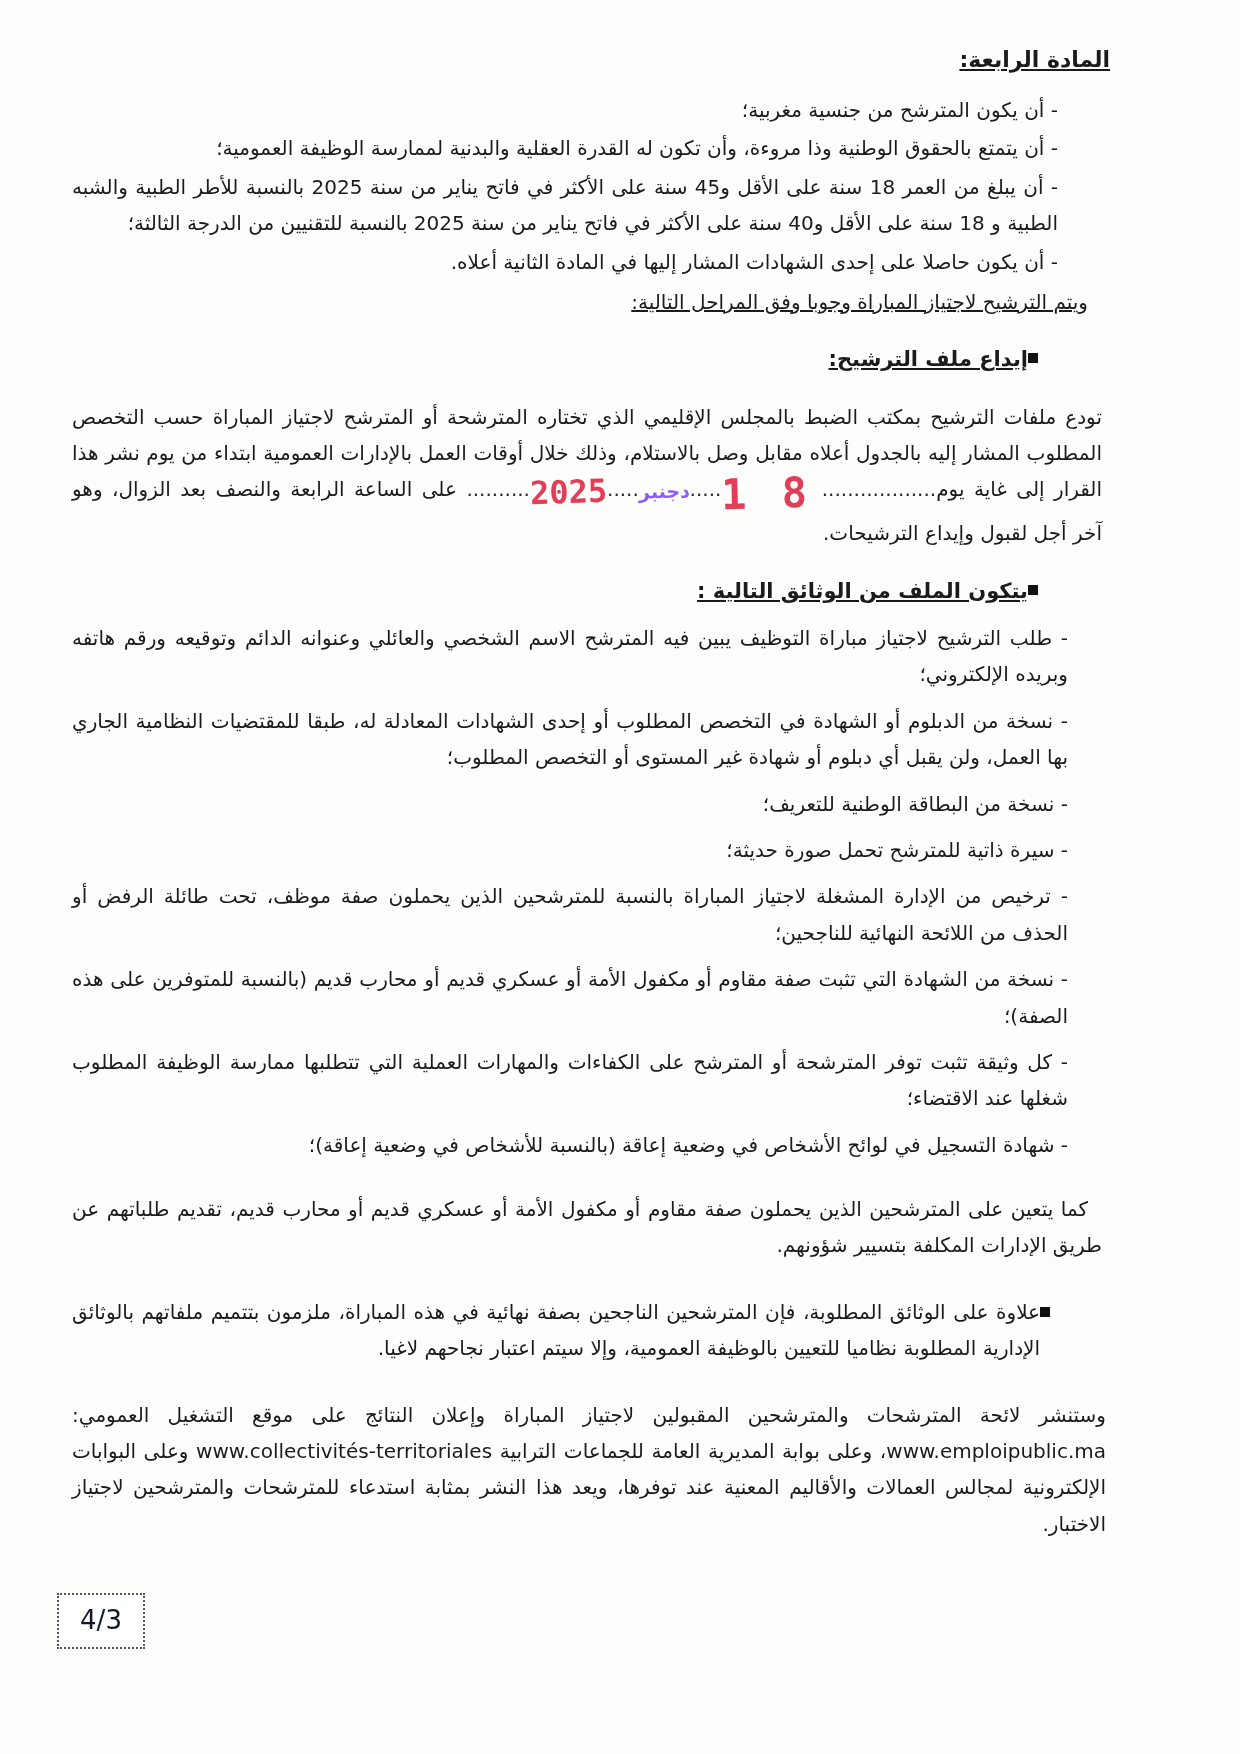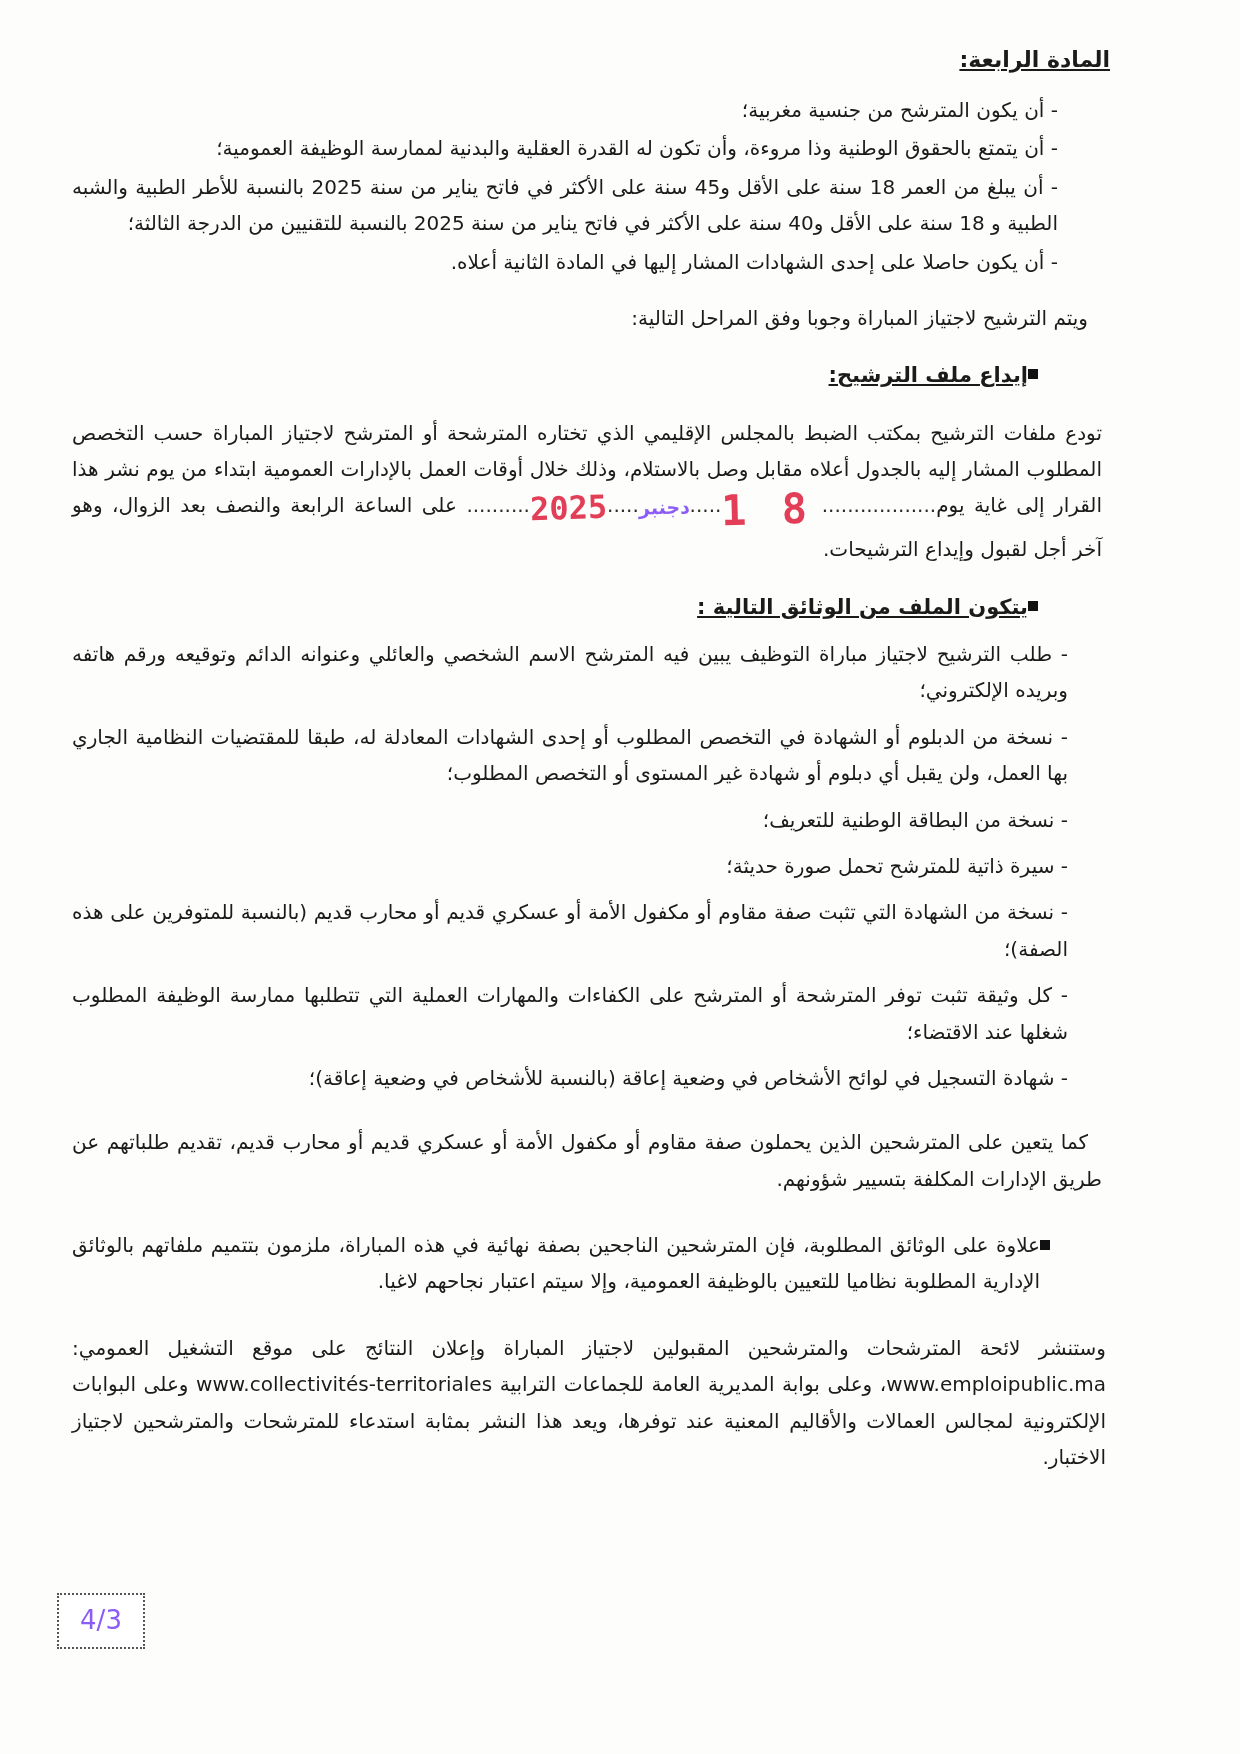--- a/index.html
+++ b/index.html
@@ -23,21 +23,21 @@
   }
   .article-title {
     font-weight:bold;
     font-size:22px;
     text-decoration:underline;
     margin-bottom:12px;
   }
   .intro-line { margin-right:22px; margin-bottom:4px; }
   .condition { margin-right:52px; text-align:justify; margin-bottom:2px; }
   .condition.short { text-align:right; }
-  .stages-line { margin-right:22px; margin-top:20px; }
+  .stages-line { margin-right:22px; margin-top:4px;text-decoration:underline; }
 
   .bullet-row {
     display:flex;
     gap:0;
     margin-right:72px;
     margin-top:20px;
     align-items:flex-start;
   }
   .bullet-sq {
     flex:none;
@@ -85,21 +85,21 @@
     font-size:20px;
   }
 
   .pagenum-box {
     position:absolute;
     left:57px; top:1593px;
     width:88px; height:56px;
     border:2px dotted #555;
     display:flex; align-items:center; justify-content:center;
     font-size:26px;
-    color:#8b5cf6;
+    color:#0f172a;
     direction:ltr;
     background:#fff;
   }
 </style>
 </head>
 <body>
 
 <div class="page">
 
   <div class="article-title">المادة الرابعة:</div>
@@ -129,20 +129,21 @@
   <div class="bullet-row">
     <span class="bullet-sq"></span>
     <span class="bullet-heading">يتكون الملف من الوثائق التالية :</span>
   </div>
 
   <div class="doc-list">
     <div class="doc-item">- طلب الترشيح لاجتياز مباراة التوظيف يبين فيه المترشح الاسم الشخصي والعائلي وعنوانه الدائم وتوقيعه ورقم هاتفه وبريده الإلكتروني؛</div>
     <div class="doc-item">- نسخة من الدبلوم أو الشهادة في التخصص المطلوب أو إحدى الشهادات المعادلة له، طبقا للمقتضيات النظامية الجاري بها العمل، ولن يقبل أي دبلوم أو شهادة غير المستوى أو التخصص المطلوب؛</div>
     <div class="doc-item short">- نسخة من البطاقة الوطنية للتعريف؛</div>
     <div class="doc-item short">- سيرة ذاتية للمترشح تحمل صورة حديثة؛</div>
+    <div class="doc-item">- ترخيص من الإدارة المشغلة لاجتياز المباراة بالنسبة للمترشحين الذين يحملون صفة موظف، تحت طائلة الرفض أو الحذف من اللائحة النهائية للناجحين؛</div>
     <div class="doc-item">- نسخة من الشهادة التي تثبت صفة مقاوم أو مكفول الأمة أو عسكري قديم أو محارب قديم (بالنسبة للمتوفرين على هذه الصفة)؛</div>
     <div class="doc-item">- كل وثيقة تثبت توفر المترشحة أو المترشح على الكفاءات والمهارات العملية التي تتطلبها ممارسة الوظيفة المطلوب شغلها عند الاقتضاء؛</div>
     <div class="doc-item short">- شهادة التسجيل في لوائح الأشخاص في وضعية إعاقة (بالنسبة للأشخاص في وضعية إعاقة)؛</div>
   </div>
 
   <div class="veterans-para">كما يتعين على المترشحين الذين يحملون صفة مقاوم أو مكفول الأمة أو عسكري قديم أو محارب قديم، تقديم طلباتهم عن طريق الإدارات المكلفة بتسيير شؤونهم.</div>
 
   <div class="bullet-row completion-row">
     <span class="bullet-sq"></span>
     <span class="bullet-body">علاوة على الوثائق المطلوبة، فإن المترشحين الناجحين بصفة نهائية في هذه المباراة، ملزمون بتتميم ملفاتهم بالوثائق الإدارية المطلوبة نظاميا للتعيين بالوظيفة العمومية، وإلا سيتم اعتبار نجاحهم لاغيا.</span>

